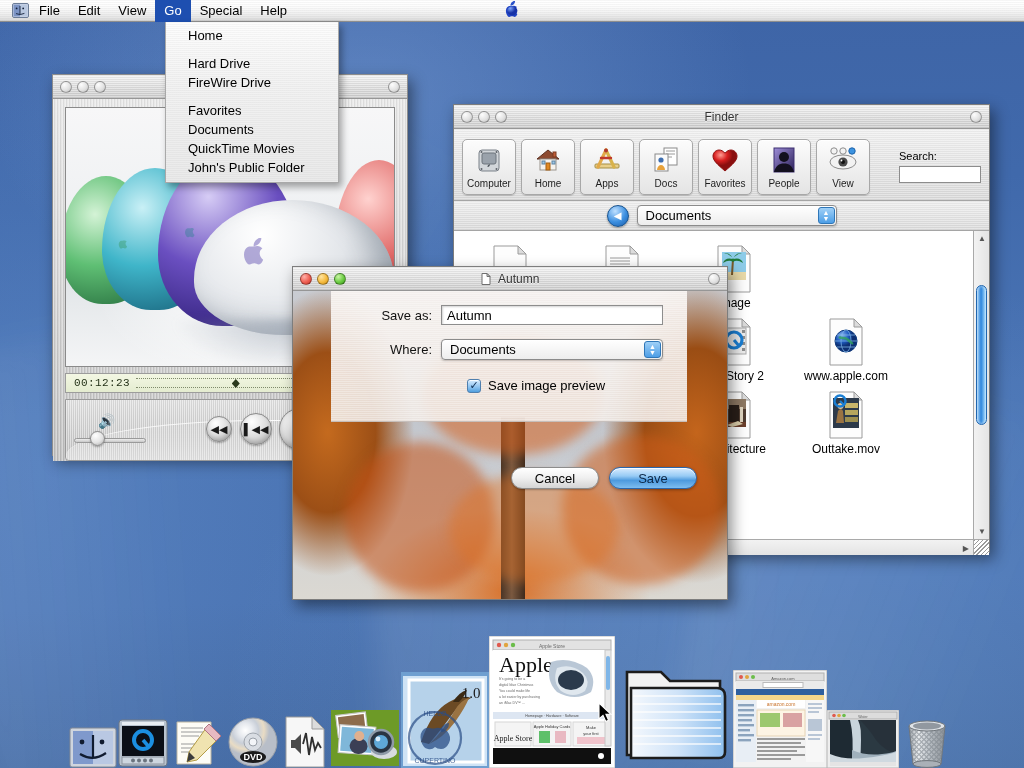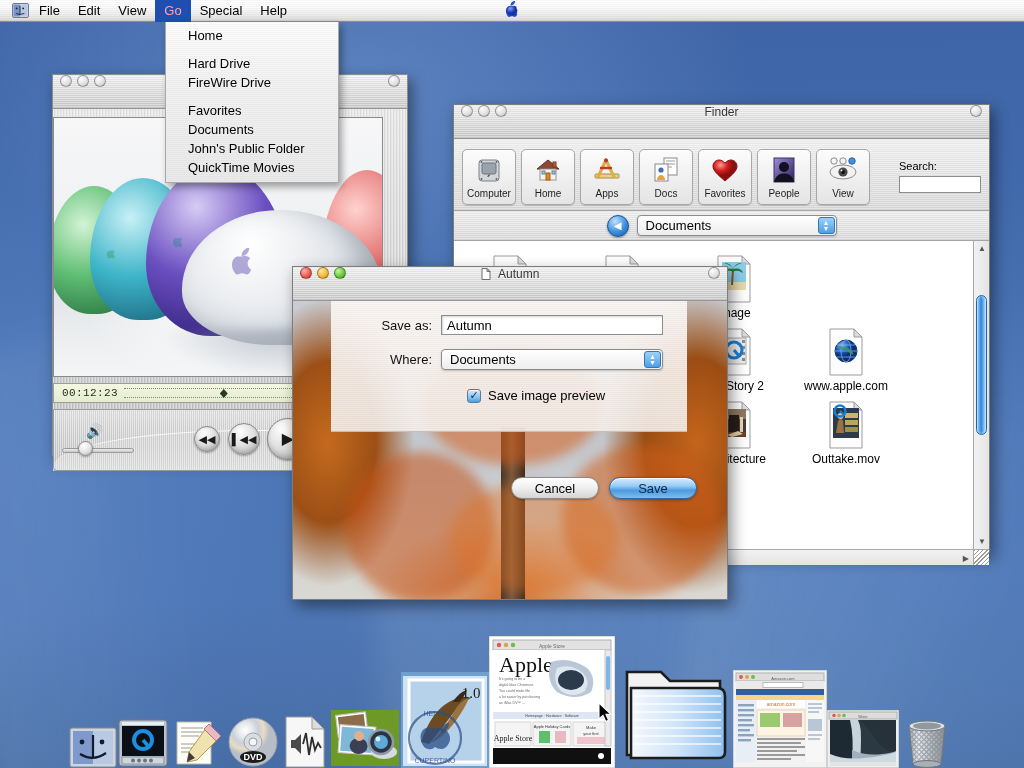--- a/index.html
+++ b/index.html
@@ -37,61 +37,61 @@
     display:flex; align-items:center;
     background-image:
       repeating-linear-gradient(180deg, rgba(0,0,0,.035) 0 1px, rgba(0,0,0,0) 1px 2px),
       linear-gradient(180deg,#ffffff 0%,#fdfdfd 30%,#f1f1f1 62%,#e4e4e4 88%, #d2d2d2 100%);
     font-size:13px; color:#000;
   }
   #menubar .mb-apple { margin-left:10px; width:20px; display:flex; align-items:center; justify-content:center; }
   #menubar .mitem {
     padding:0 9px; height:22px; line-height:22px; cursor:default; white-space:nowrap;
   }
-  #menubar .mitem.active { background:#1e4fb0; color:#fca5a5; }
+  #menubar .mitem.active { background:#1e4fb0; color:#ffffff; }
   .center-apple { position:absolute; left:0; right:0; top:1px; text-align:center; pointer-events:none; }
 
   
   #gomenu {
     position:absolute; left:165px; top:22px; width:174px; z-index:950;
     background:
       repeating-linear-gradient(180deg, rgba(0,0,0,.030) 0 1px, rgba(0,0,0,0) 1px 2px),
       linear-gradient(180deg,#fdfdfd 0%, #f2f2f2 40%, #eaeaea 100%);
     border:1px solid #a9a9a9; border-top:none;
     box-shadow: 3px 4px 7px rgba(0,0,0,.35);
     padding:4px 0 5px 0; font-size:13px;
   }
   #gomenu .gi { padding:1px 10px 1px 22px; line-height:17px; white-space:nowrap; cursor:default; }
   #gomenu .gsep { height:9px; }
 
   
   .win { position:absolute; box-shadow: 4px 6px 14px rgba(0,0,0,.45); }
   .titlebar {
-    height:34px; position:relative;
+    height:24px; position:relative;
     background:
       repeating-linear-gradient(180deg, rgba(0,0,0,.05) 0 1px, rgba(255,255,255,.26) 1px 2px),
       linear-gradient(180deg,#f4f4f4 0%,#e3e3e3 45%,#cecece 100%);
     border-bottom:1px solid #969696;
-    display:flex; align-items:flex-start;
+    display:flex; align-items:center;
   }
   .tb-title { position:absolute; left:0; right:0; text-align:center; font-size:12px;
               color:#333; text-shadow:0 1px 0 rgba(255,255,255,.75); pointer-events:none; }
   .lights { display:flex; gap:5px; margin-left:7px; z-index:2; }
   .lt { width:12px; height:12px; border-radius:50%; border:1px solid rgba(0,0,0,.33); }
   .lt.red   { background:radial-gradient(circle at 33% 28%, #ffb0a8, #ef5f52 55%, #c2362b); }
   .lt.yel   { background:radial-gradient(circle at 33% 28%, #ffe4a0, #f5bb3f 55%, #c98c12); }
   .lt.grn   { background:radial-gradient(circle at 33% 28%, #c9f4a4, #6bcc43 55%, #3b9418); }
   .lt.gray  { background:radial-gradient(circle at 33% 28%, #fdfdfd, #e2e2e2 55%, #bcbcbc); }
   .tb-right { position:absolute; right:7px; z-index:2; }
 
   
   #qt { left:52px; top:74px; width:356px; height:382px; z-index:100;
         background:linear-gradient(180deg,#e9e9e9,#cfcfcf); border:1px solid #8d8d8d; }
   #qt .qt-body {
-    height:362px; position:relative; padding:8px 8px 0 0;
+    height:362px; position:relative; padding:8px 8px 0 12px;
     background:
       repeating-linear-gradient(90deg, rgba(255,255,255,.38) 0 1px, rgba(0,0,0,.045) 1px 2px, rgba(255,255,255,.16) 2px 3px),
       linear-gradient(180deg,#e6e6e6 0%,#d3d3d3 50%,#bdbdbd 100%);
   }
   #qt .video {
     width:330px; height:260px; position:relative; overflow:hidden;
     border:1px solid #8a8a8a;
     background:
       radial-gradient(ellipse 200px 120px at 52% 72%, rgba(255,255,255,.85), rgba(255,255,255,0) 70%),
       linear-gradient(180deg,#f7f7f8 0%, #eef0f2 46%, #dfe3e6 62%, #f4f5f6 100%);
@@ -306,22 +306,22 @@
 </div>
 
 <div id="gomenu">
   <div class="gi">Home</div>
   <div class="gsep"></div>
   <div class="gi">Hard Drive</div>
   <div class="gi">FireWire Drive</div>
   <div class="gsep"></div>
   <div class="gi">Favorites</div>
   <div class="gi">Documents</div>
+  <div class="gi">QuickTime Movies</div>
   <div class="gi nowrap">John's Public Folder</div>
-  <div class="gi">QuickTime Movies</div>
 </div>
 
 <div id="qt" class="win">
   <div class="titlebar">
     <div class="lights">
       <div class="lt gray"></div>
       <div class="lt gray"></div>
       <div class="lt gray"></div>
     </div>
     <div class="tb-title" style="opacity:.45">Introduction.movie</div>

